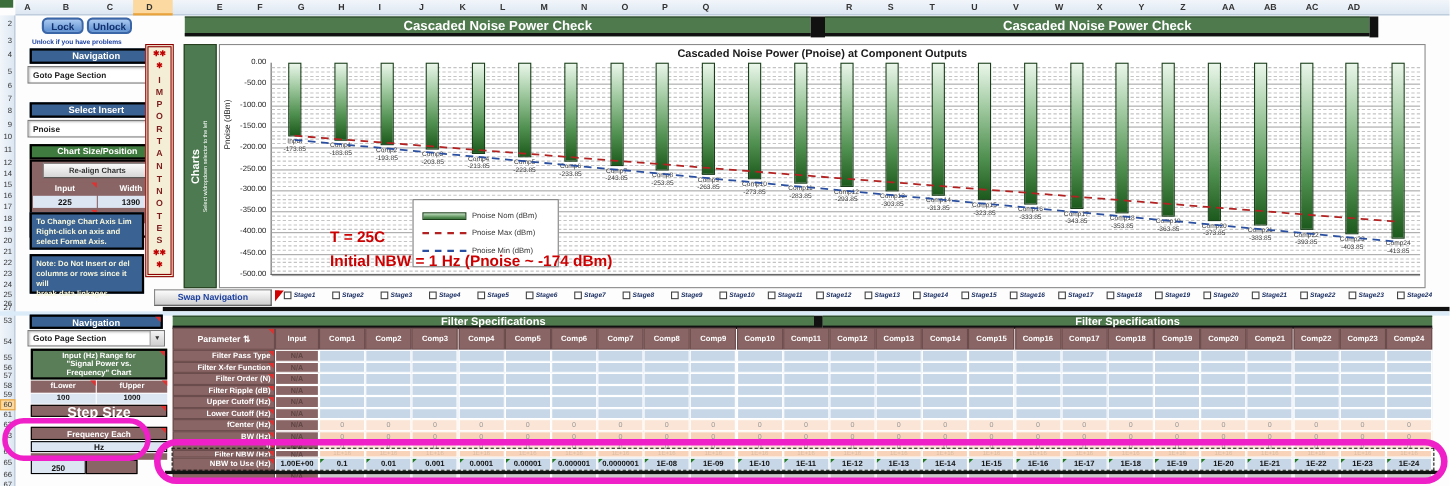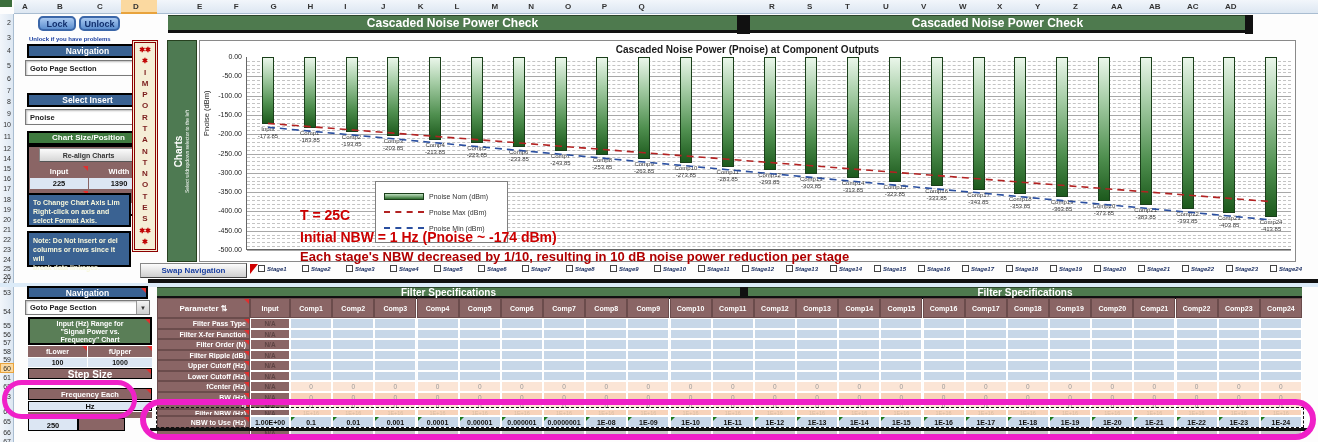--- a/index.html
+++ b/index.html
@@ -472,21 +472,20 @@
           <span class="leg-swatch" style="border-top: 2px dashed rgb(178, 34, 34); height: 0px;"></span>
           <span>Pnoise Max  (dBm)</span>
         </div>
         <div class="leg-item">
           <span class="leg-swatch" style="border-top: 2px dashed rgb(42, 79, 160); height: 0px;"></span>
           <span>Pnoise Min  (dBm)</span>
         </div>
       </div>
     <div class="anno" style="left:100px;top:166px;font-size:14px;">T = 25C</div>
     <div class="anno" style="left:100px;top:188px;font-size:14px;">Initial NBW = 1 Hz (Pnoise ~ -174 dBm)</div>
-    <div class="anno" style="left:100px;top:208px;font-size:13px;color:#b00000;">Each stage's NBW decreased by 1/10, resulting in 10 dB noise power reduction per stage</div>
   <div class="ytick" style="left: 4px; top: 12px;">0.00</div>
       <div class="ytick" style="left: 4px; top: 31.3px;">-50.00</div>
       <div class="ytick" style="left: 4px; top: 50.6px;">-100.00</div>
       <div class="ytick" style="left: 4px; top: 69.9px;">-150.00</div>
       <div class="ytick" style="left: 4px; top: 89.2px;">-200.00</div>
       <div class="ytick" style="left: 4px; top: 108.5px;">-250.00</div>
       <div class="ytick" style="left: 4px; top: 127.8px;">-300.00</div>
       <div class="ytick" style="left: 4px; top: 147.1px;">-350.00</div>
       <div class="ytick" style="left: 4px; top: 166.4px;">-400.00</div>
       <div class="ytick" style="left: 4px; top: 185.7px;">-450.00</div>
@@ -603,21 +602,21 @@
   </div>
   <div class="abs rc" style="left:28px;top:317px;width:124px;height:28px;background:#5a7e57;border:2px solid #000;color:#fff;font-weight:bold;font-size:7px;line-height:8px;text-align:center;padding-top:1px;" id="inputrange">
       <div>Input (Hz) Range for</div>
       <div>"Signal Power vs.</div>
       <div>Frequency" Chart</div>
     </div>
   <div class="abs brown rc" style="left:28px;top:346px;width:59px;height:11px;font-size:7px;line-height:11px;">fLower</div>
   <div class="abs brown rc" style="left:88px;top:346px;width:64px;height:11px;font-size:7px;line-height:11px;">fUpper</div>
   <div class="abs lightcell" style="left:28px;top:358px;width:59px;height:9px;font-size:7px;line-height:9px;">100</div>
   <div class="abs lightcell" style="left:88px;top:358px;width:64px;height:9px;font-size:7px;line-height:9px;">1000</div>
-  <div class="abs brown rc" style="left:28px;top:368px;width:124px;height:11px;font-size:10px;line-height:11px;border:1px solid #000;">Step Size</div>
+  <div class="abs brown rc" style="left:28px;top:368px;width:124px;height:11px;font-size:13px;line-height:11px;border:1px solid #000;">Step Size</div>
   <div class="abs brown rc" style="left:28px;top:388px;width:124px;height:12px;font-size:7.5px;line-height:12px;border:1px solid #000;">Frequency Each</div>
   <div class="abs lightcell" style="left:28px;top:401px;width:124px;height:10px;font-size:7.5px;line-height:10px;border:1px solid #000;">Hz</div>
   <div class="abs brown" style="left:28px;top:412px;width:124px;height:6px;"></div>
   <div class="abs lightcell" style="left:28px;top:418px;width:50px;height:13px;font-size:7.5px;line-height:13px;border:1px solid #000;">250</div>
   <div class="abs brown" style="left:78px;top:418px;width:47px;height:13px;border:1px solid #000;"></div>
 
   <div class="abs banner banner-filter" style="left:157px;width:583px;">Filter Specifications</div>
   <div class="abs blackgap" style="left:740px;top:287px;width:8px;height:12px;"></div>
   <div class="abs banner banner-filter" style="left:748px;width:554px;">Filter Specifications</div>
 

